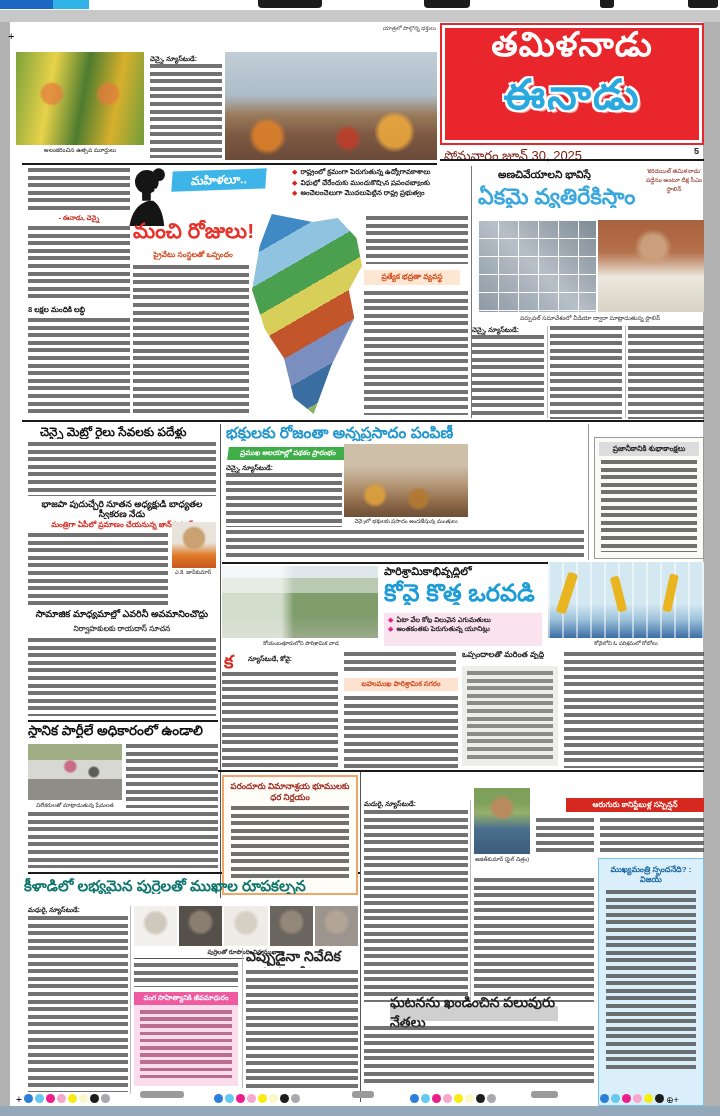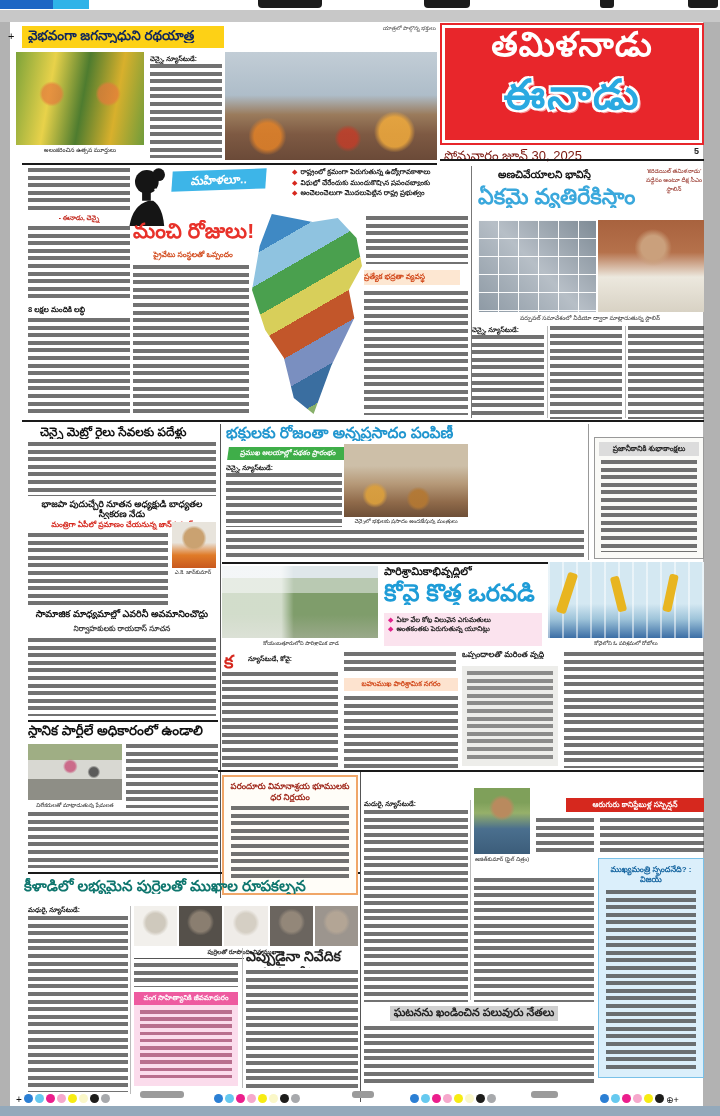--- a/index.html
+++ b/index.html
@@ -33,23 +33,20 @@
   <div class="a" style="left:688px;top:0;width:30px;height:8px;background:#1c1c1c;border-radius:0 0 3px 3px;"></div>
   <div class="a" style="left:0;top:10px;width:720px;height:12px;background:#c8c8c8;"></div>
 
   <div class="a" style="left:0;top:22px;width:10px;height:1084px;background:#b2b2b2;"></div>
   <div class="a" style="left:703px;top:22px;width:17px;height:1084px;background:#b2b2b2;"></div>
   <div class="a" style="left:0;top:1106px;width:720px;height:10px;background:#93a9bb;"></div>
 
   <div class="a" style="left:8px;top:30px;font-size:11px;color:#111;">+</div>
   <div class="a" style="left:695px;top:30px;font-size:11px;color:#111;">+</div>
 
-  <div class="a" style="left:22px;top:26px;width:202px;height:22px;background:#fdd116;padding:3px 6px;">
-    <span class="hl" style="font-size:13.5px;color:#10265c;white-space:nowrap;display:block;overflow:hidden;">వైభవంగా జగన్నాధుని రథయాత్ర</span>
-  </div>
   <div class="a cap" style="left:374px;top:25px;width:62px;height:26px;font-size:5.5px;text-align:right;color:#444;overflow:hidden;">యాత్రలో పాల్గొన్న భక్తులు</div>
   <div class="a ph" style="left:16px;top:52px;width:128px;height:93px;background:
       radial-gradient(circle at 28% 45%,rgba(230,120,60,.7) 0 9%,transparent 12%),
       radial-gradient(circle at 72% 45%,rgba(230,120,60,.7) 0 9%,transparent 12%),
       linear-gradient(100deg,#7da33a,#e8d24a 28%,#4e7c2f 52%,#d8b02c 76%,#6f9c3b);"></div>
   <div class="a cap" style="left:16px;top:147px;width:128px;font-size:6px;text-align:center;">అలంకరించిన ఉత్సవ మూర్తులు</div>
   <div class="a dl" style="left:150px;top:55px;width:72px;overflow:hidden;white-space:nowrap;">చెన్నై, న్యూస్‌టుడే:</div>
   <div class="a ts" style="left:150px;top:64px;width:72px;height:94px;"></div>
   <div class="a ph" style="left:225px;top:52px;width:212px;height:108px;background:
       radial-gradient(circle at 20% 78%,rgba(226,130,40,.85) 0 7%,transparent 10%),
@@ -101,21 +98,21 @@
       <span>అంచెలంచెలుగా మొదలుపెట్టిన రాష్ట్ర ప్రభుత్వం</span>
     </div>
   </div>
 
   <div class="a" style="left:137px;top:250px;width:112px;font-size:7.5px;font-weight:bold;color:#d2491b;text-align:center;">ప్రైవేటు సంస్థలతో ఒప్పందం</div>
   <div class="a ts" style="left:133px;top:265px;width:116px;height:150px;"></div>
   <div class="a" style="left:252px;top:214px;width:110px;height:200px;
       clip-path:polygon(18% 0,55% 4%,78% 2%,95% 12%,100% 26%,88% 38%,93% 52%,72% 76%,56% 100%,38% 92%,29% 72%,12% 58%,0 38%,7% 16%);
       background:linear-gradient(150deg,#3f89c4 0 16%,#8fc3e0 16% 28%,#4aa04e 28% 40%,#d8cf5a 40% 50%,#c2562a 50% 62%,#7a8fc0 62% 74%,#3a6ea0 74% 86%,#88b06a 86%);"></div>
   <div class="a ts" style="left:366px;top:216px;width:102px;height:48px;"></div>
-  <div class="a" style="left:364px;top:270px;width:96px;height:15px;background:#fde7d2;display:flex;align-items:center;">
+  <div class="a" style="left:364px;top:270px;width:96px;height:15px;background:#fde7d2;display:flex;align-items:center;justify-content:center;">
     <span style="font-size:7.5px;font-weight:bold;color:#d2491b;">ప్రత్యేక భద్రతా వ్యవస్థ</span>
   </div>
   <div class="a ts" style="left:364px;top:291px;width:104px;height:124px;"></div>
 
   <div class="a vrule" style="left:471px;top:166px;width:1px;height:252px;"></div>
   <div class="a hl" style="left:498px;top:169px;width:130px;font-size:10.5px;color:#111;white-space:nowrap;overflow:hidden;">అణచివేయాలని భావిస్తే</div>
   <div class="a hl" style="left:478px;top:185px;width:166px;font-size:22px;color:#3aa8dc;white-space:nowrap;overflow:hidden;">ఏకమై వ్యతిరేకిస్తాం</div>
   <div class="a" style="left:645px;top:167px;width:58px;height:52px;font-size:6px;color:#8a1c10;text-align:center;line-height:1.5;overflow:hidden;">'కెరిడెయిల్ తమిళనాడు' వద్దేనం అంటూ దీక్ష సీఎం స్టాలిన్</div>
   <div class="a ph" style="left:478px;top:220px;width:118px;height:92px;background:
       repeating-linear-gradient(90deg,rgba(255,255,255,.95) 0 1px,transparent 1px 20px),
@@ -236,27 +233,27 @@
   <div class="a ts" style="left:364px;top:810px;width:104px;height:192px;"></div>
   <div class="a ph" style="left:474px;top:788px;width:56px;height:66px;background:
       radial-gradient(circle at 50% 30%,#b98a5e 0 16%,rgba(0,0,0,0) 24%),
       linear-gradient(180deg,#7fa05a 0 22%,#96b06a 38%,#4a6f8e 62%,#3c5d7a);"></div>
   <div class="a cap" style="left:468px;top:856px;width:68px;font-size:5.5px;text-align:center;line-height:1.3;overflow:hidden;max-height:16px;">అజిత్‌కుమార్ (ఫైల్ చిత్రం)</div>
   <div class="a ts" style="left:536px;top:818px;width:58px;height:34px;"></div>
   <div class="a ts" style="left:474px;top:878px;width:120px;height:124px;"></div>
   <div class="a ts" style="left:600px;top:818px;width:104px;height:34px;"></div>
   <div class="a vrule" style="left:470px;top:800px;width:1px;height:200px;background:#bbb;"></div>
 
-  <div class="a" style="left:598px;top:858px;width:106px;height:220px;background:#dbeffb;border:1px solid #79c1e8;">
+  <div class="a" style="left:598px;top:858px;width:106px;height:248px;background:#dbeffb;border:1px solid #79c1e8;">
     <div style="margin:6px 6px 4px;font-size:8px;font-weight:bold;color:#1565a0;text-align:center;line-height:1.3;max-height:24px;overflow:hidden;">ముఖ్యమంత్రి స్పందనేది? : విజయ్</div>
     <div class="ts" style="margin:4px 7px;height:182px;"></div>
   </div>
 
   <div class="a" style="left:390px;top:1006px;width:168px;height:15px;background:#cfcfcf;display:flex;align-items:center;justify-content:center;">
-    <span style="font-size:11px;font-weight:bold;color:#222;">ఘటనను ఖండించిన పలువురు నేతలు</span>
+    <span style="font-size:14px;font-weight:bold;color:#222;">ఘటనను ఖండించిన పలువురు నేతలు</span>
   </div>
   <div class="a ts" style="left:364px;top:1026px;width:230px;height:60px;"></div>
 
   <div class="a hl" style="left:24px;top:878px;width:336px;font-size:15px;color:#0f766e;white-space:nowrap;overflow:hidden;">కీళాడిలో లభ్యమైన పుర్రెలతో ముఖాల రూపకల్పన</div>
   <div class="a dl" style="left:28px;top:906px;width:100px;white-space:nowrap;overflow:hidden;">మధురై, న్యూస్‌టుడే:</div>
   <div class="a ts" style="left:28px;top:916px;width:100px;height:176px;"></div>
   <div class="a vrule" style="left:130px;top:906px;width:1px;height:188px;background:#bbb;"></div>
 
   <div class="a" style="left:134px;top:906px;width:224px;height:40px;display:flex;gap:2px;">
     <div style="flex:1;background:radial-gradient(circle at 50% 42%,#cfc9bd 0 30%,transparent 42%),#f2f0ec;"></div>

